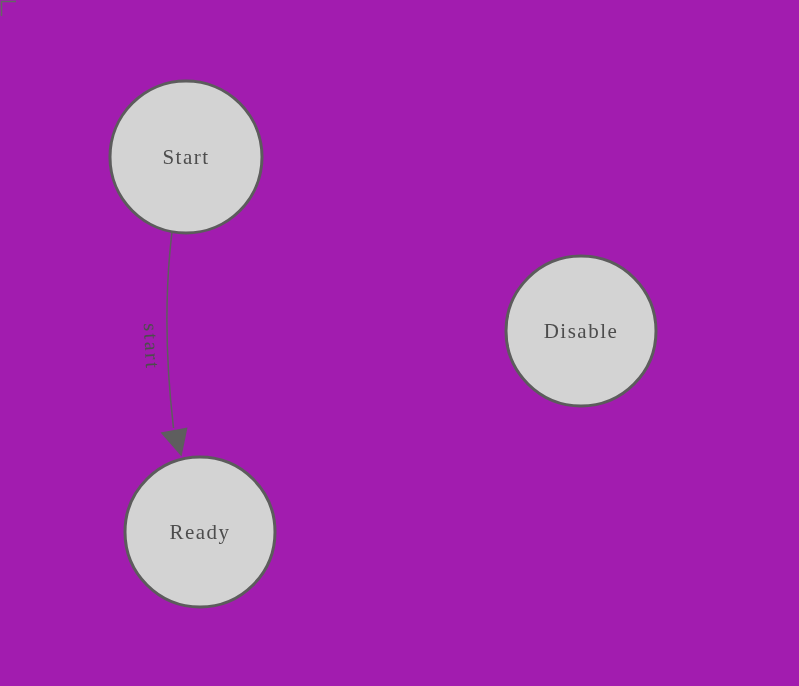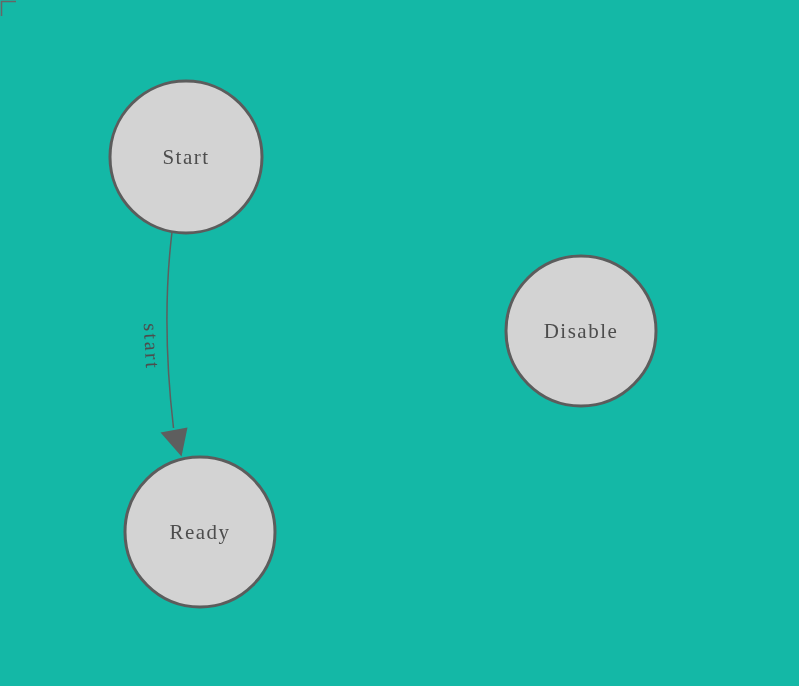--- a/index.html
+++ b/index.html
@@ -4,21 +4,21 @@
 <style>
   html, body {
     margin: 0;
     padding: 0;
     background: #ffffff;
   }
   .canvas-wrap {
     position: relative;
     width: 799px;
     height: 686px;
-    background: #14b8a6;
+    background: #a21caf;
     overflow: hidden;
   }
   svg { display: block; }
   .node-label {
     font-family: "Liberation Serif", "DejaVu Serif", serif;
     font-size: 21px;
     letter-spacing: 1.5px;
     text-anchor: middle;
   }
   .edge-label {

